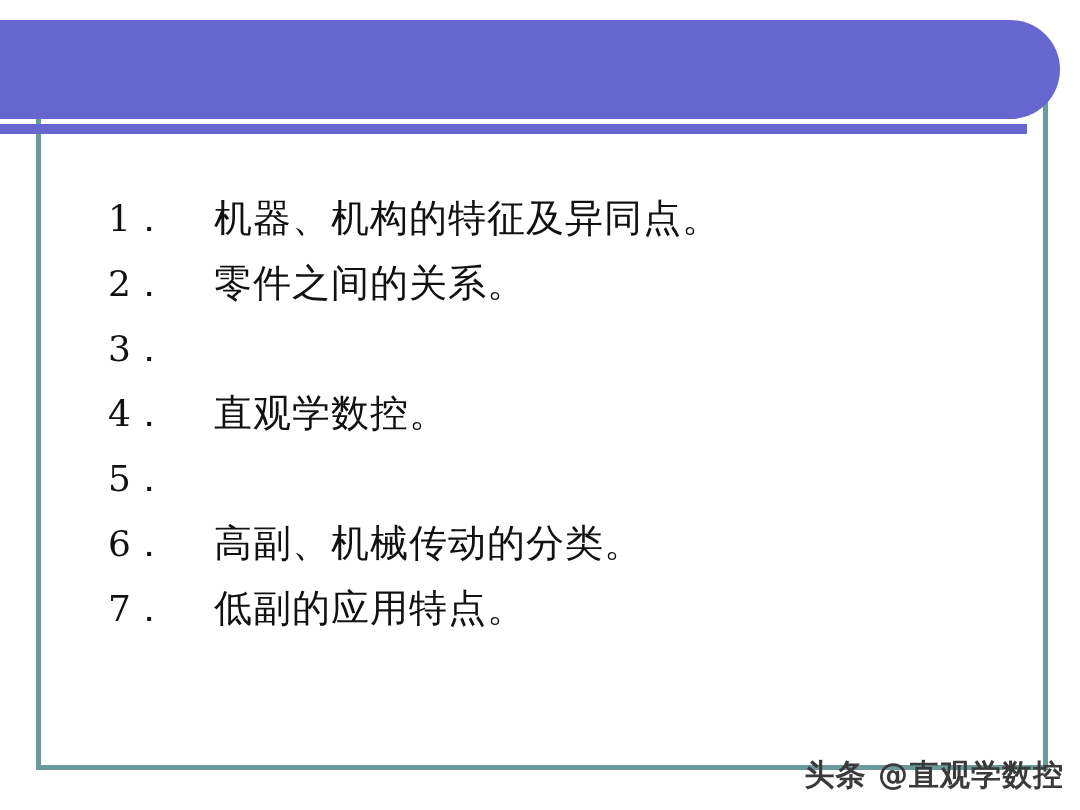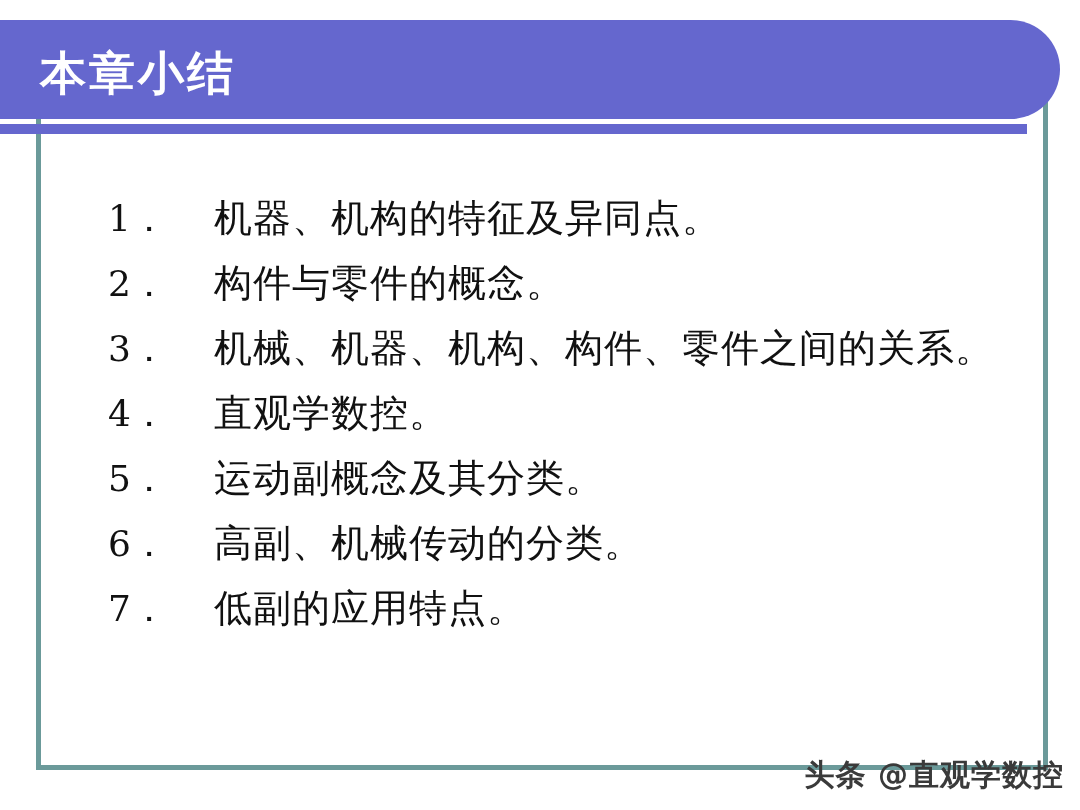--- a/index.html
+++ b/index.html
@@ -102,47 +102,44 @@
 </style>
 </head>
 <body>
 
 <div class="slide">
 
   <div class="frame"></div>
 
   <div class="header-bar"></div>
   <div class="header-underbar"></div>
-  <div class="header-title">本章小结</div>
 
   <div class="content">
 
     <div class="list-item">
       <span class="item-num">1．</span>
       <span class="item-text">机器、机构的特征及异同点。</span>
     </div>
 
     <div class="list-item">
       <span class="item-num">2．</span>
-      <span class="item-text">构件与零件的概念。</span>
+      <span class="item-text">零件之间的关系。</span>
     </div>
 
     <div class="list-item">
       <span class="item-num">3．</span>
-      <span class="item-text">机械、机器、机构、构件、零件之间的关系。</span>
     </div>
 
     <div class="list-item">
       <span class="item-num">4．</span>
       <span class="item-text">直观学数控。</span>
     </div>
 
     <div class="list-item">
       <span class="item-num">5．</span>
-      <span class="item-text">运动副概念及其分类。</span>
     </div>
 
     <div class="list-item">
       <span class="item-num">6．</span>
       <span class="item-text">高副、机械传动的分类。</span>
     </div>
 
     <div class="list-item">
       <span class="item-num">7．</span>
       <span class="item-text">低副的应用特点。</span>

